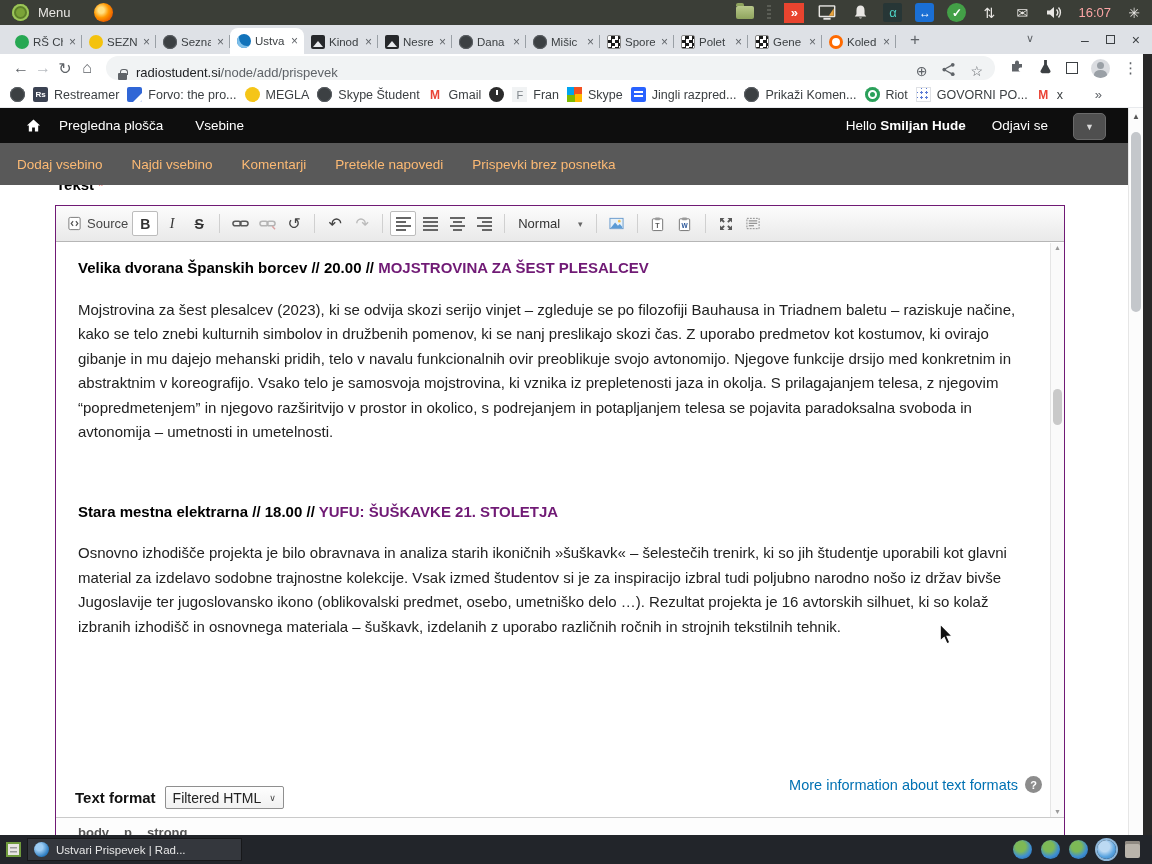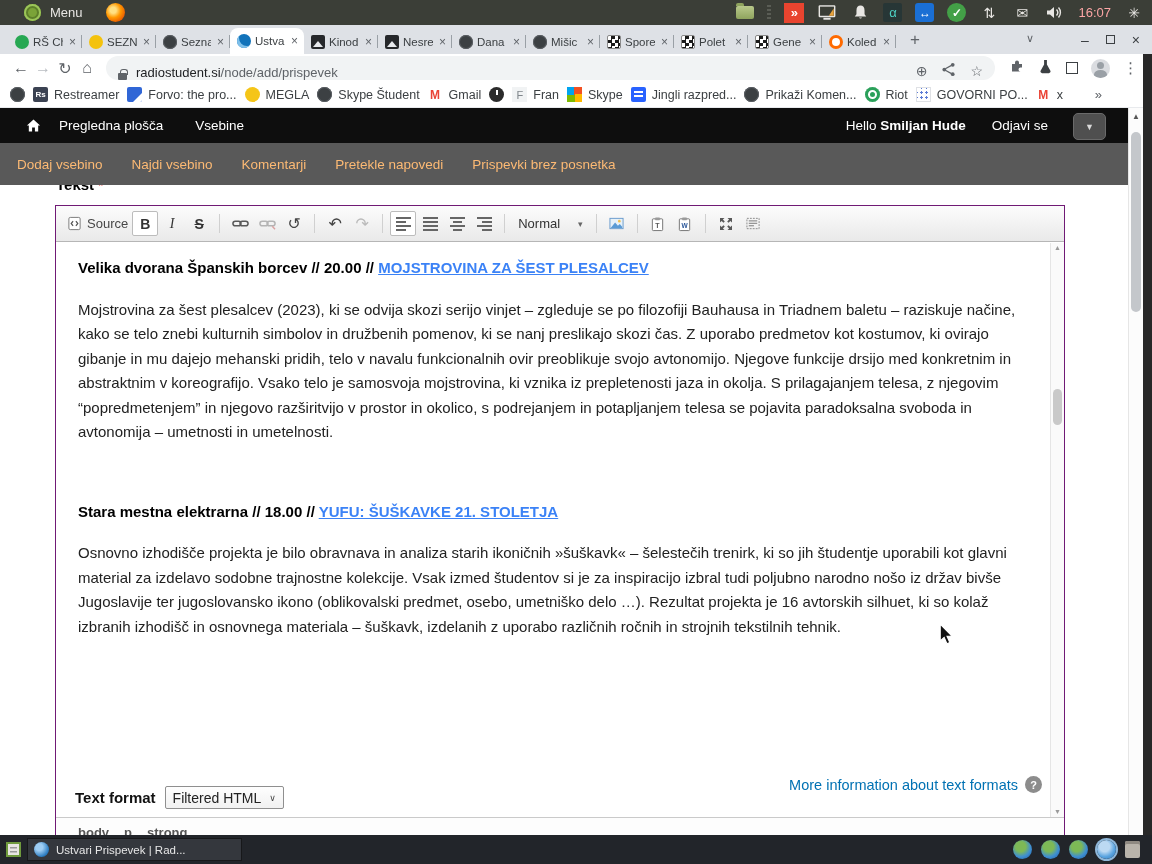--- a/index.html
+++ b/index.html
@@ -1,20 +1,20 @@
 <!DOCTYPE html>
 <html><head>
 <meta charset="utf-8">
 <style>
   *{box-sizing:border-box;margin:0;padding:0;}
   html,body{width:1152px;height:864px;}
   body{position:relative;font-family:"Liberation Sans",sans-serif;background:#fff;overflow:hidden;}
   
   .xpanel{position:absolute;top:0;left:0;width:1152px;height:25px;background:#3b3e37;display:flex;align-items:center;justify-content:space-between;z-index:60;}
-  .xpanel-left{display:flex;align-items:center;gap:9px;padding-left:24px;}
+  .xpanel-left{display:flex;align-items:center;gap:9px;padding-left:12px;}
   .menu-logo{width:17px;height:17px;border-radius:50%;background:#7ba338;box-shadow:inset 0 0 0 2px #9cc55a, inset 0 0 0 4px #5d7f2a;}
   .menu-label{color:#e8e6e3;font-size:13px;}
   .ff-icon{width:19px;height:19px;border-radius:50%;background:radial-gradient(circle at 38% 38%, #ffe082 0 18%, #ff9800 45%, #e65100 80%, #7e2fa8 100%);margin-left:14px;}
   .xpanel-right{display:flex;align-items:center;gap:13px;padding-right:8px;color:#e8e6e3;}
   .tray{display:inline-flex;align-items:center;justify-content:center;width:20px;height:20px;font-size:14px;}
   .folder-ic{width:18px;height:13px;background:linear-gradient(#b9c98b,#8fa45e);border-radius:2px;position:relative;}
   .folder-ic::before{content:"";position:absolute;top:-3px;left:0;width:8px;height:3px;background:#8fa45e;border-radius:2px 2px 0 0;}
   .grip-dots{width:4px;height:16px;background:repeating-linear-gradient(#5a5d55 0 2px,transparent 2px 4px);}
   .rec-ic{width:20px;height:20px;background:#e8442f;display:flex;align-items:center;justify-content:center;color:#fff;font-weight:bold;font-size:13px;}
   .alpha-ic{width:19px;height:19px;background:#273636;display:flex;align-items:center;justify-content:center;color:#4dd0c4;font-size:13px;border-radius:2px;}
@@ -104,21 +104,21 @@
   .arrowglyph{font-size:16px;color:#444;}
   .arrowglyph.dim2{color:#bbb;}
   .align{width:15px;height:14px;background-repeat:no-repeat;}
   .align-left{background-image:linear-gradient(#666,#666),linear-gradient(#666,#666),linear-gradient(#666,#666),linear-gradient(#666,#666);background-size:15px 2px,10px 2px,15px 2px,10px 2px;background-position:0 0,0 4px,0 8px,0 12px;}
   .align-just{background-image:linear-gradient(#666,#666),linear-gradient(#666,#666),linear-gradient(#666,#666),linear-gradient(#666,#666);background-size:15px 2px,15px 2px,15px 2px,15px 2px;background-position:0 0,0 4px,0 8px,0 12px;}
   .align-center{background-image:linear-gradient(#666,#666),linear-gradient(#666,#666),linear-gradient(#666,#666),linear-gradient(#666,#666);background-size:15px 2px,9px 2px,15px 2px,9px 2px;background-position:0 0,3px 4px,0 8px,3px 12px;}
   .align-right{background-image:linear-gradient(#666,#666),linear-gradient(#666,#666),linear-gradient(#666,#666),linear-gradient(#666,#666);background-size:15px 2px,10px 2px,15px 2px,10px 2px;background-position:0 0,5px 4px,0 8px,5px 12px;}
   .ck-select{display:flex;align-items:center;gap:18px;height:25px;padding:0 6px;color:#333;}
   .ck-content{position:absolute;top:37px;left:0;right:0;bottom:29px;padding:13px 36px 0 22px;font-size:15px;line-height:24.5px;color:#222;overflow:hidden;}
   .sec-h{font-weight:bold;margin-bottom:17px;color:#000;}
-  .sec-h .lnk{color:#3b82f6;text-decoration:underline;}
+  .sec-h .lnk{color:#701a75;}
   .sec+.sec{margin-top:55px;}
   .ck-sb{position:absolute;top:37px;bottom:29px;right:0;width:14px;background:#fafafa;border-left:1px solid #e5e5e5;}
   .ck-sb .sbarr{display:block;text-align:center;font-size:7px;color:#999;line-height:10px;}
   .ck-sb .sbarr.down{position:absolute;bottom:0;left:0;right:0;}
   .ck-sb .thumb{position:absolute;top:146px;left:2px;width:9px;height:36px;background:#c9c9c9;border-radius:5px;}
   .ck-path{position:absolute;left:0;right:0;bottom:0;height:29px;border-top:1px solid #cacaca;background:#fdfdfd;display:flex;align-items:center;gap:15px;padding-left:22px;font-size:13px;font-weight:bold;color:#555;}
   .grip{position:absolute;right:1px;bottom:1px;width:13px;height:13px;background:repeating-linear-gradient(135deg,transparent 0 2px,#a8a8a8 2px 3px);clip-path:polygon(100% 0,100% 100%,0 100%);}
   
   .more-row{position:absolute;top:633px;right:86px;display:flex;align-items:center;gap:7px;font-size:14.5px;color:#0071b3;}
   .help-ic{width:17px;height:17px;border-radius:50%;background:#8c8c8c;color:#fff;font-size:11px;font-weight:bold;display:flex;align-items:center;justify-content:center;}

